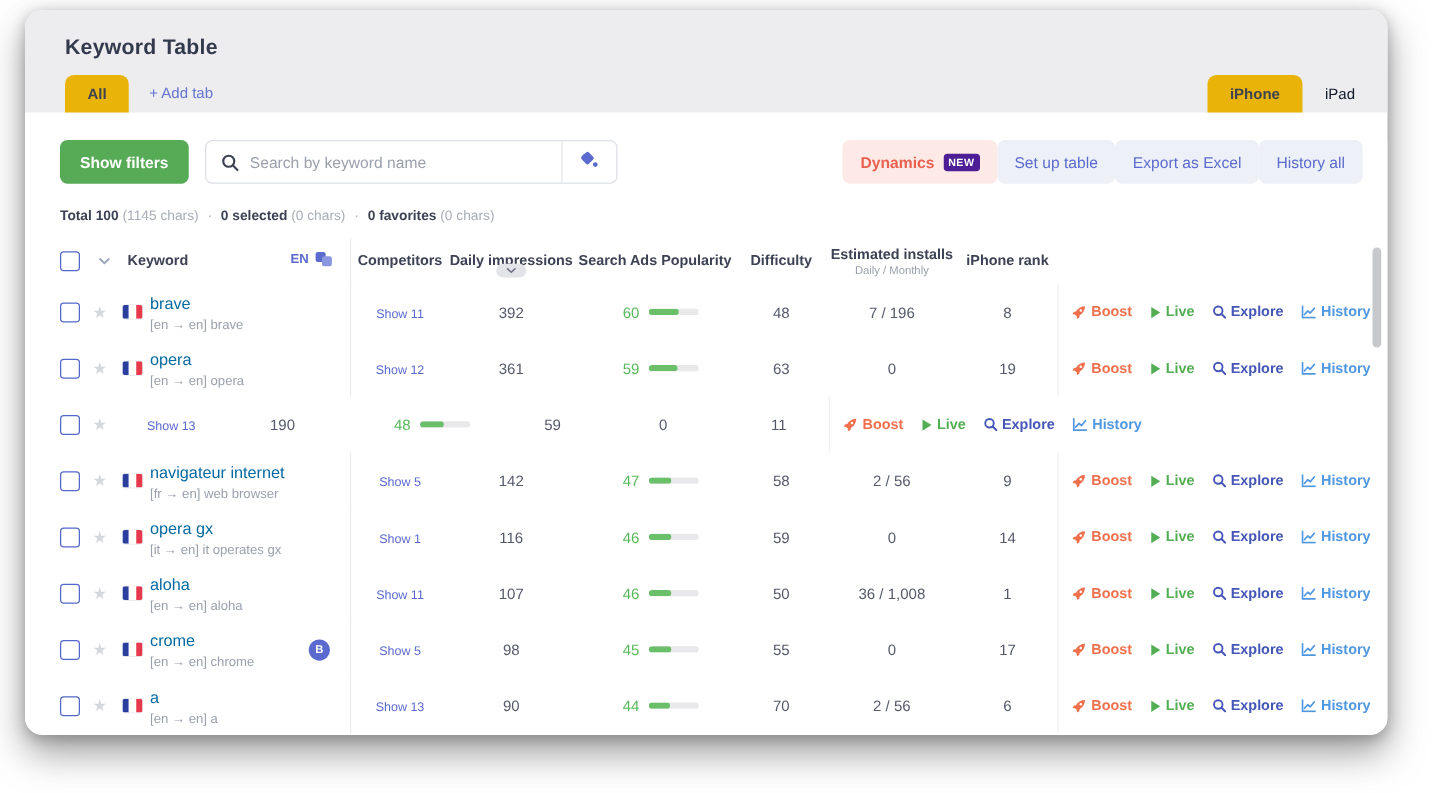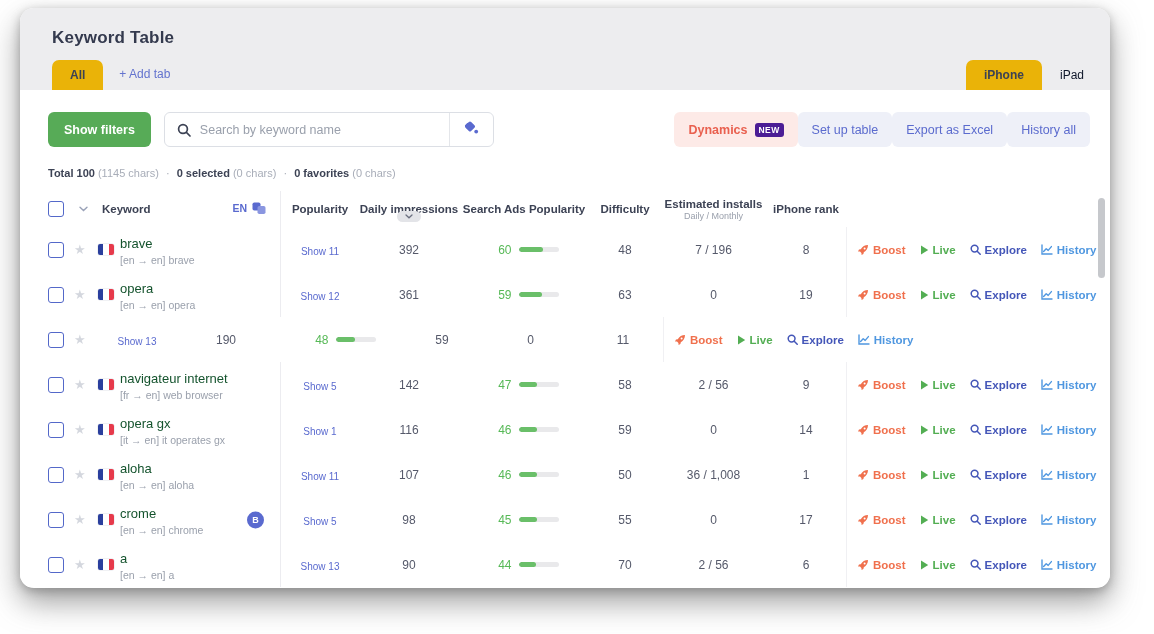--- a/index.html
+++ b/index.html
@@ -66,21 +66,21 @@
   .kw-lang { margin-left:auto; display:flex; align-items:flex-start; gap:5px; padding-right:14px;
              color:#5a6acf; font-size:10.5px; font-weight:bold; cursor:pointer; }
   .hdr-sub { display:block; font-size:9px; color:#9aa0ac; font-weight:normal; margin-top:1px; }
   .sort-chip { position:absolute; left:50%; bottom:-7px; transform:translateX(-50%);
                width:24px; height:11px; background:#e3e4e8; border-radius:6px;
                display:flex; align-items:center; justify-content:center; cursor:pointer; }
   .star { font-size:13px; color:#d4d7de; cursor:pointer; line-height:1; }
   .flag { width:16px; height:11px; border-radius:2px; overflow:hidden; display:inline-flex; flex:none; box-shadow:0 0 0 .5px #e2e4ea; }
   .flag i { flex:1; } .flag .b{background:#2a3f9d;} .flag .w{background:#fff;} .flag .r{background:#e6394b;}
   .kw-texts { margin-left:6px; min-width:0; }
-  .kw-name { color:#14532d; font-size:13px; cursor:pointer; line-height:1.15; }
+  .kw-name { color:#0369a1; font-size:13px; cursor:pointer; line-height:1.15; }
   .kw-sub { color:#9aa0ac; font-size:10.5px; margin-top:2px; }
   .brand-badge { position:absolute; right:16px; top:50%; transform:translateY(-50%);
                  width:17px; height:17px; border-radius:50%; background:#5a6acf; color:#fff;
                  font-size:9px; font-weight:bold; display:flex; align-items:center; justify-content:center; }
   .link { color:#5a6acf; font-size:10px; cursor:pointer; }
   .num { font-size:12px; color:#55596a; }
   .pop-num { color:#57b957; font-size:12px; width:22px; text-align:right; }
   .pop-track { width:40px; height:5px; border-radius:3px; background:#e9e9eb; margin-left:7px; overflow:hidden; }
   .pop-fill { height:100%; background:#6abf69; border-radius:3px; }
   .act { display:flex; align-items:center; gap:4px; font-size:11.5px; font-weight:bold; cursor:pointer; white-space:nowrap; }
@@ -167,21 +167,21 @@
           <span class="kw-lang">
             <span>EN</span>
             <span>
               <svg width="14" height="13" viewBox="0 0 14 13">
                   <rect x="0.5" y="0.5" width="8" height="8" rx="1.8" fill="#5a6acf"></rect>
                   <rect x="5.5" y="4" width="8" height="8" rx="1.8" fill="#8a96e0"></rect>
                 </svg>
             </span>
           </span>
         </div>
-        <div class="c-sugg">Popularity</div>
+        <div class="c-sugg">Competitors</div>
         <div class="c-impr">
           <span>Daily impressions</span>
           <span class="sort-chip">
             <svg width="8" height="5" viewBox="0 0 8 5">
                 <path d="M1 1 L4 3.8 L7 1" fill="none" stroke="#6b7080" stroke-width="1.3" stroke-linecap="round"></path>
               </svg>
           </span>
         </div>
         <div class="c-pop">Search Ads Popularity</div>
         <div class="c-diff">Difficulty</div>

